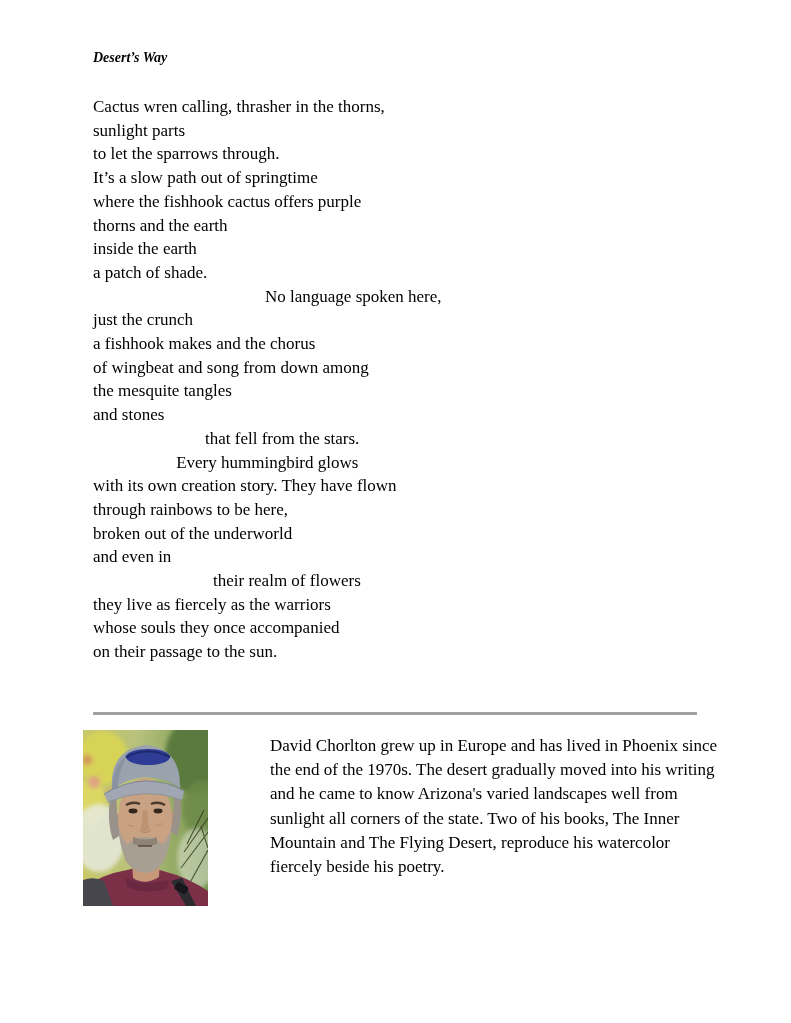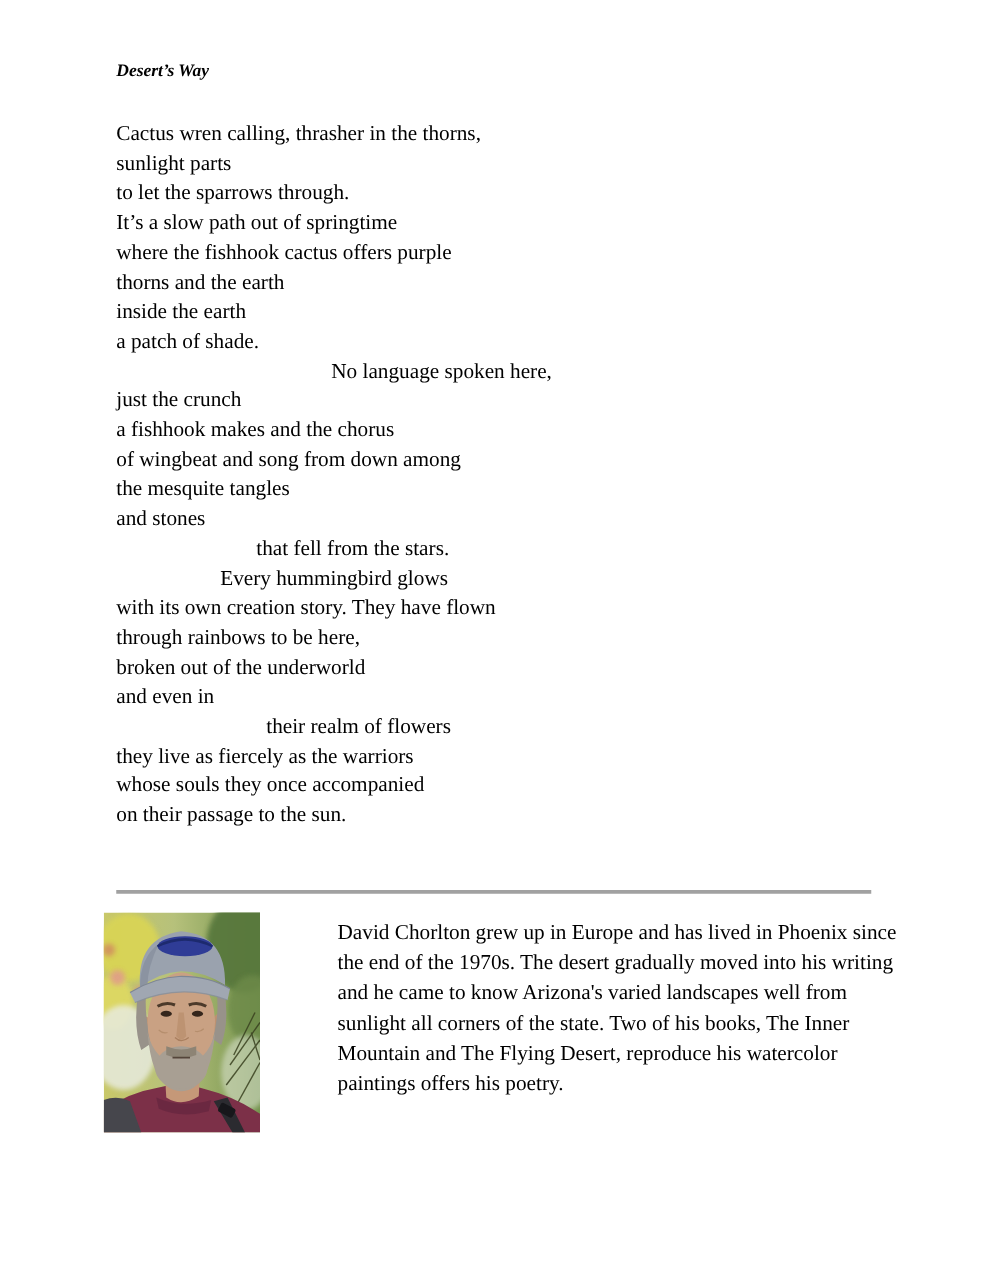--- a/index.html
+++ b/index.html
@@ -151,16 +151,16 @@
     <path d="M21,64 Q40,52 62,51 Q85,51 101,61" stroke="#7e8694" stroke-width="1" fill="none"></path>
     <path d="M25,72 Q62,56 99,70" stroke="#868e9b" stroke-width="1" fill="none" opacity="0.8"></path>
   </svg>
 
   <div class="bio-text">
       <div class="bio-line">David Chorlton grew up in Europe and has lived in Phoenix since</div>
       <div class="bio-line">the end of the 1970s. The desert gradually moved into his writing</div>
       <div class="bio-line">and he came to know Arizona's varied landscapes well from</div>
       <div class="bio-line">sunlight all corners of the state. Two of his books, The Inner</div>
       <div class="bio-line">Mountain and The Flying Desert, reproduce his watercolor</div>
-      <div class="bio-line">paintings offers his poetry.</div>
+      <div class="bio-line">fiercely beside his poetry.</div>
     </div>
 
 </div>
 
 </body></html>

